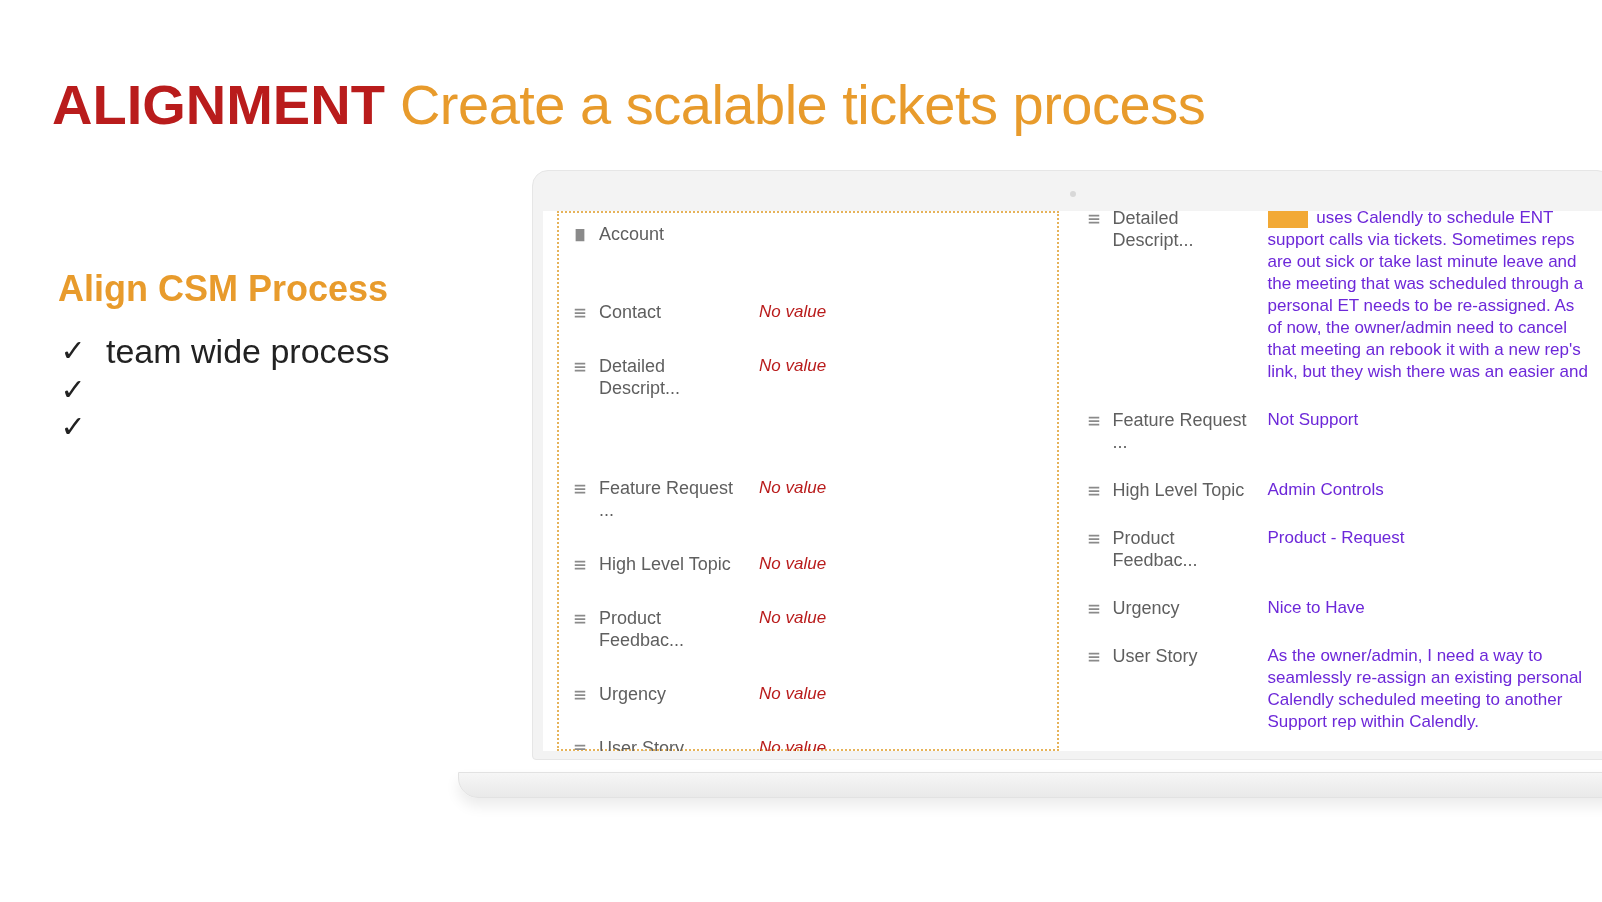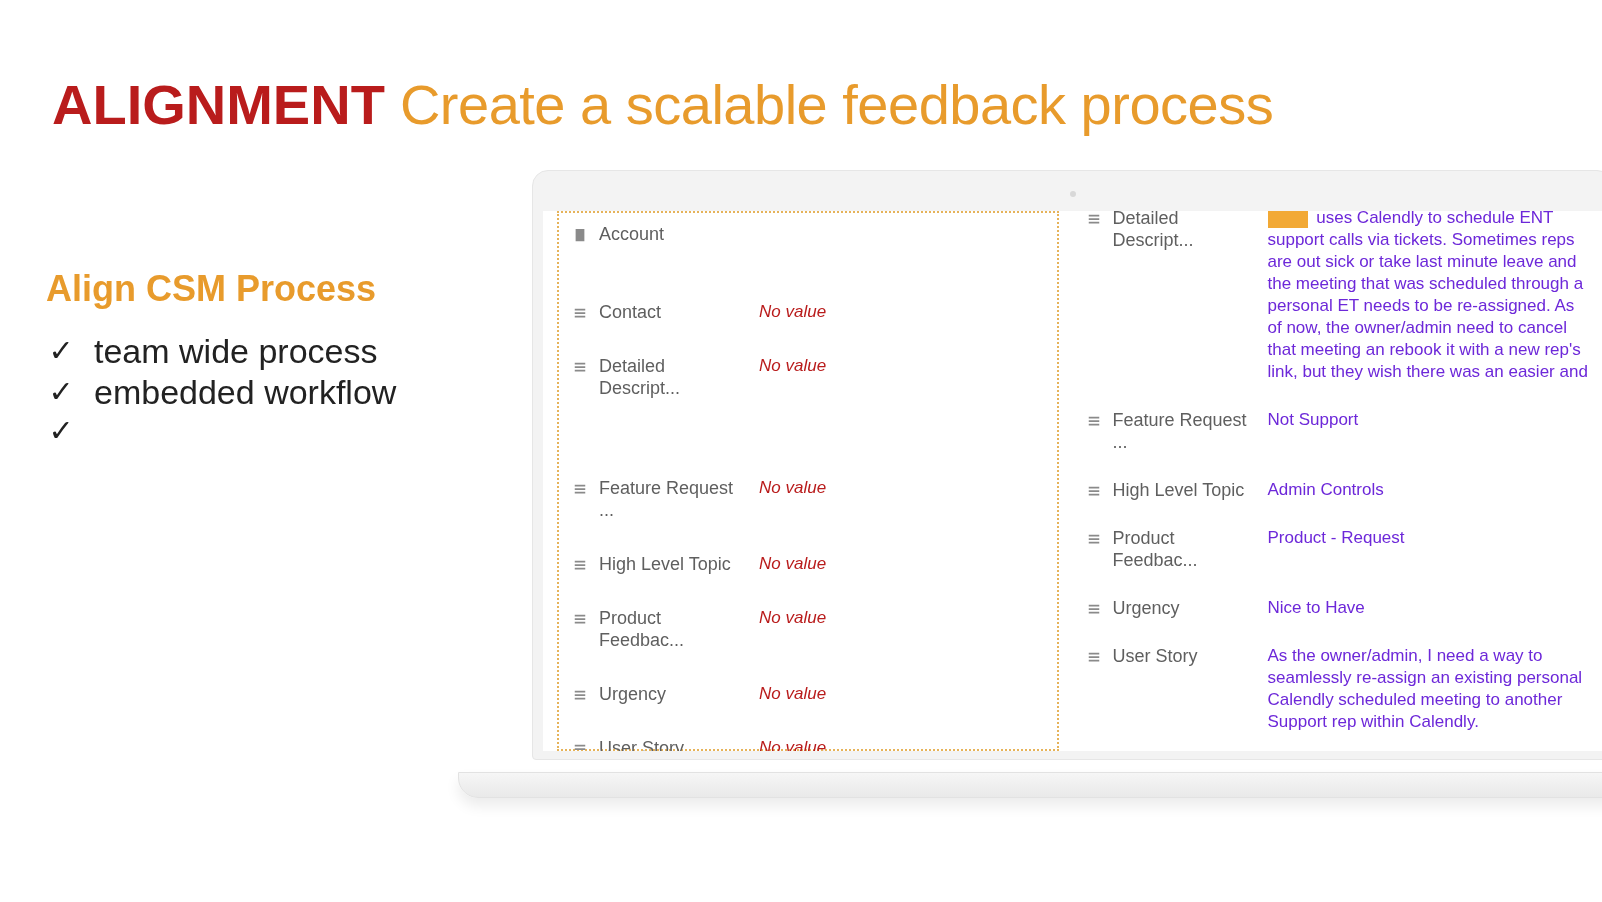--- a/index.html
+++ b/index.html
@@ -21,21 +21,21 @@
     letter-spacing: -0.5px;
   }
   .slide-title .bold {
     font-weight: 900;
     color: #b91c1c;
     letter-spacing: 0;
   }
   .left-block {
     position: absolute;
     top: 268px;
-    left: 46px;
+    left: 58px;
     width: 460px;
   }
   .subhead {
     font-size: 36px;
     font-weight: 800;
     color: #E89B2C;
     margin-bottom: 22px;
   }
   .checklist {
     list-style: none;
@@ -162,33 +162,32 @@
     width: 14px;
     height: 14px;
     fill: #8a8a8a;
     vertical-align: middle;
   }
 </style>
 </head>
 <body>
 
 <h1 class="slide-title">
-  <span class="bold">ALIGNMENT</span><span> Create a scalable feedback process</span>
+  <span class="bold">ALIGNMENT</span><span> Create a scalable tickets process</span>
 </h1>
 
 <div class="left-block">
   <div class="subhead">Align CSM Process</div>
   <ul class="checklist">
     <li>
         <span class="check">✓</span>
         <span>team wide process</span>
       </li>
     <li>
         <span class="check">✓</span>
-        <span>embedded workflow</span>
       </li>
     <li>
         <span class="check">✓</span>
       </li>
   </ul>
 </div>
 
 <div class="laptop">
   <div class="laptop-body">
     <div class="camera"></div>

